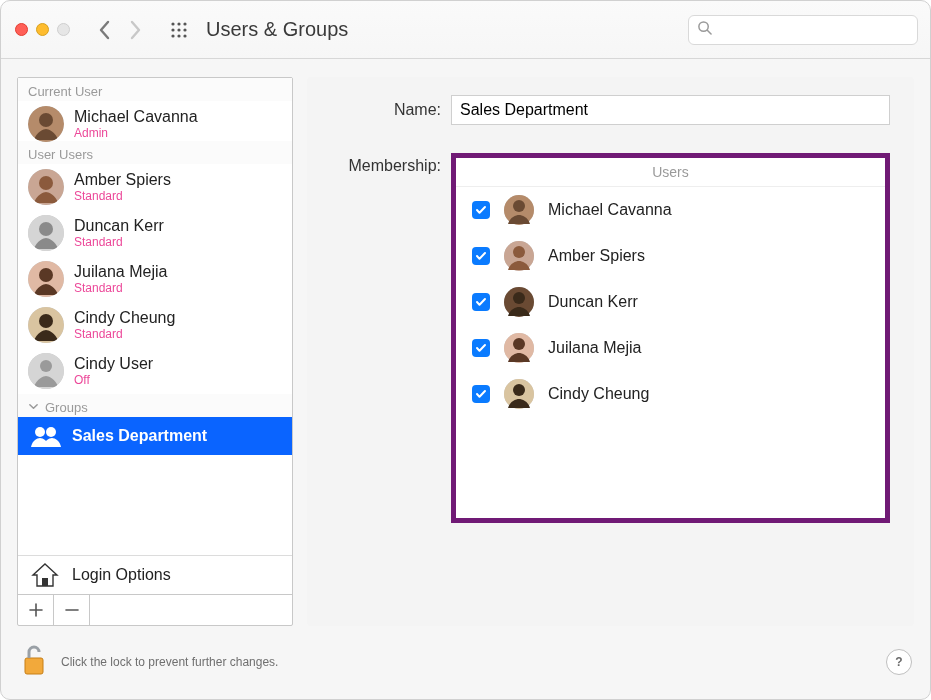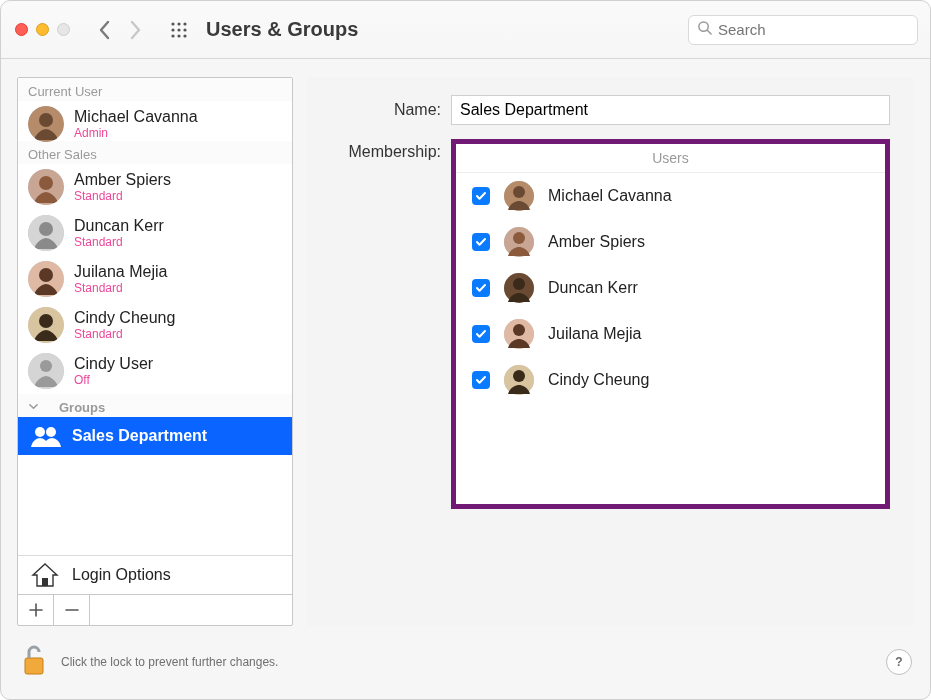--- a/index.html
+++ b/index.html
@@ -30,35 +30,35 @@
     .dot { width:13px; height:13px; border-radius:50%; }
     .dot.red    { background:#ff5f57; border:1px solid #e33e32; }
     .dot.yellow { background:#febc2e; border:1px solid #d7a11e; }
     .dot.green  { background:#e6e6e6; border:1px solid #cfcfcf; }
     .navbtns { display:flex; gap:4px; margin-right:18px; }
     .navbtn {
       width:26px; height:32px; display:flex; align-items:center; justify-content:center;
       color:#7a7a7a;
     }
     .gridbtn { width:26px; height:32px; display:flex; align-items:center; justify-content:center; color:#444; margin-right:14px;}
-    .wintitle { font-size:20px; font-weight:700; color:#3a3a3a; flex:1; }
+    .wintitle { font-size:20px; font-weight:400; color:#3a3a3a; flex:1; }
     .searchwrap {
       width:230px; height:30px; border:1px solid #d9d9d9; border-radius:6px;
       display:flex; align-items:center; padding:0 8px; background:#fff; color:#9a9a9a;
     }
     .searchwrap svg { margin-right:6px; }
     .searchinput { border:none; outline:none; font-size:15px; width:100%; color:#999; background:transparent;}
     .body { flex:1; display:flex; padding:18px 16px 10px 16px; gap:14px; }
     .sidebar {
       width:276px; display:flex; flex-direction:column; border:1px solid #c8c8c8; border-radius:2px; background:#fff;
     }
     .sec-header {
       font-size:13px; color:#9a9a9a; padding:6px 10px 2px 10px; background:#fbfbfb;
     }
-    .sec-header.gr { display:flex; align-items:center; gap:20px;font-weight:bold; }
+    .sec-header.gr { display:flex; align-items:center; gap:6px; }
     .user-row {
       display:flex; align-items:center; gap:10px; padding:5px 10px;
     }
     .user-row.sel { background:#0a64ff; color:#fff; }
     .avatar {
       width:36px; height:36px; border-radius:50%; background:#ccc; flex-shrink:0;
       display:flex; align-items:center; justify-content:center; overflow:hidden;
     }
     .avatar.big { width:36px; height:36px; }
     .uname { font-size:16px; line-height:18px; color:#222; }
@@ -67,21 +67,21 @@
     .sidebar-scroll { flex:1; overflow:hidden; }
     .login-row { border-top:1px solid #dcdcdc; }
     .btnbar { display:flex; border-top:1px solid #c8c8c8; }
     .sqbtn {
       width:36px; height:30px; border-right:1px solid #c8c8c8; display:flex; align-items:center; justify-content:center;
       color:#555; font-size:20px; font-weight:300;
     }
     .main {
       flex:1; background:#f4f4f4; border-radius:4px; padding:18px 24px 20px 24px; position:relative;
     }
-    .formrow { display:flex; align-items:center; margin-bottom:14px; }
+    .formrow { display:flex; align-items:center; margin-bottom:28px; }
     .formlabel { width:120px; text-align:right; font-size:16px; color:#333; padding-right:10px;}
     .textfield {
       flex:1; height:30px; border:1px solid #cfcfcf; background:#fff; padding:0 8px; font-size:16px; outline:none;
     }
     .membox {
       flex:1; border:5px solid #701a75; background:#fff; min-height:370px;
     }
     .memhead { text-align:center; font-size:14px; color:#9a9a9a; padding:6px 0; border-bottom:1px solid #eee;}
     .memrow { display:flex; align-items:center; gap:14px; padding:8px 16px; }
     .chk {
@@ -138,21 +138,20 @@
       </svg>
     </div>
     <div class="wintitle">Users &amp; Groups</div>
     <div class="searchwrap">
       <span>
         <svg width="15" height="15" viewBox="0 0 16 16">
             <circle cx="7" cy="7" r="5" stroke="#9a9a9a" stroke-width="1.6" fill="none"></circle>
             <line x1="11" y1="11" x2="15" y2="15" stroke="#9a9a9a" stroke-width="1.6" stroke-linecap="round"></line>
           </svg>
       </span>
-      <input class="searchinput" placeholder="Search" style="">
     </div>
   </div>
 
   <div class="body">
     <div class="sidebar">
       <div class="sidebar-scroll">
         <div class="sec-header">Current User</div>
         <div class="user-row">
           <div class="avatar big">
             <svg viewBox="0 0 36 36">
@@ -160,21 +159,21 @@
                 <circle cx="18" cy="14" r="7" fill="#6a4a33"></circle>
                 <path d="M6 34c2-8 10-11 12-11s10 3 12 11" fill="#6a4a33"></path>
               </svg>
           </div>
           <div>
             <div class="uname">Michael Cavanna</div>
             <div class="urole">Admin</div>
           </div>
         </div>
 
-        <div class="sec-header" style="margin-top:-6px">Other Sales</div>
+        <div class="sec-header" style="margin-top:-6px">User Users</div>
 
         <div class="user-row">
           <div class="avatar">
               <svg viewBox="0 0 36 36">
                 <circle cx="18" cy="18" r="18" fill="#c9a694"></circle>
                 <circle cx="18" cy="14" r="7" fill="#8b5a3c"></circle>
                 <path d="M6 34c2-8 10-11 12-11s10 3 12 11" fill="#8b5a3c"></path>
               </svg>
             </div>
           <div>

